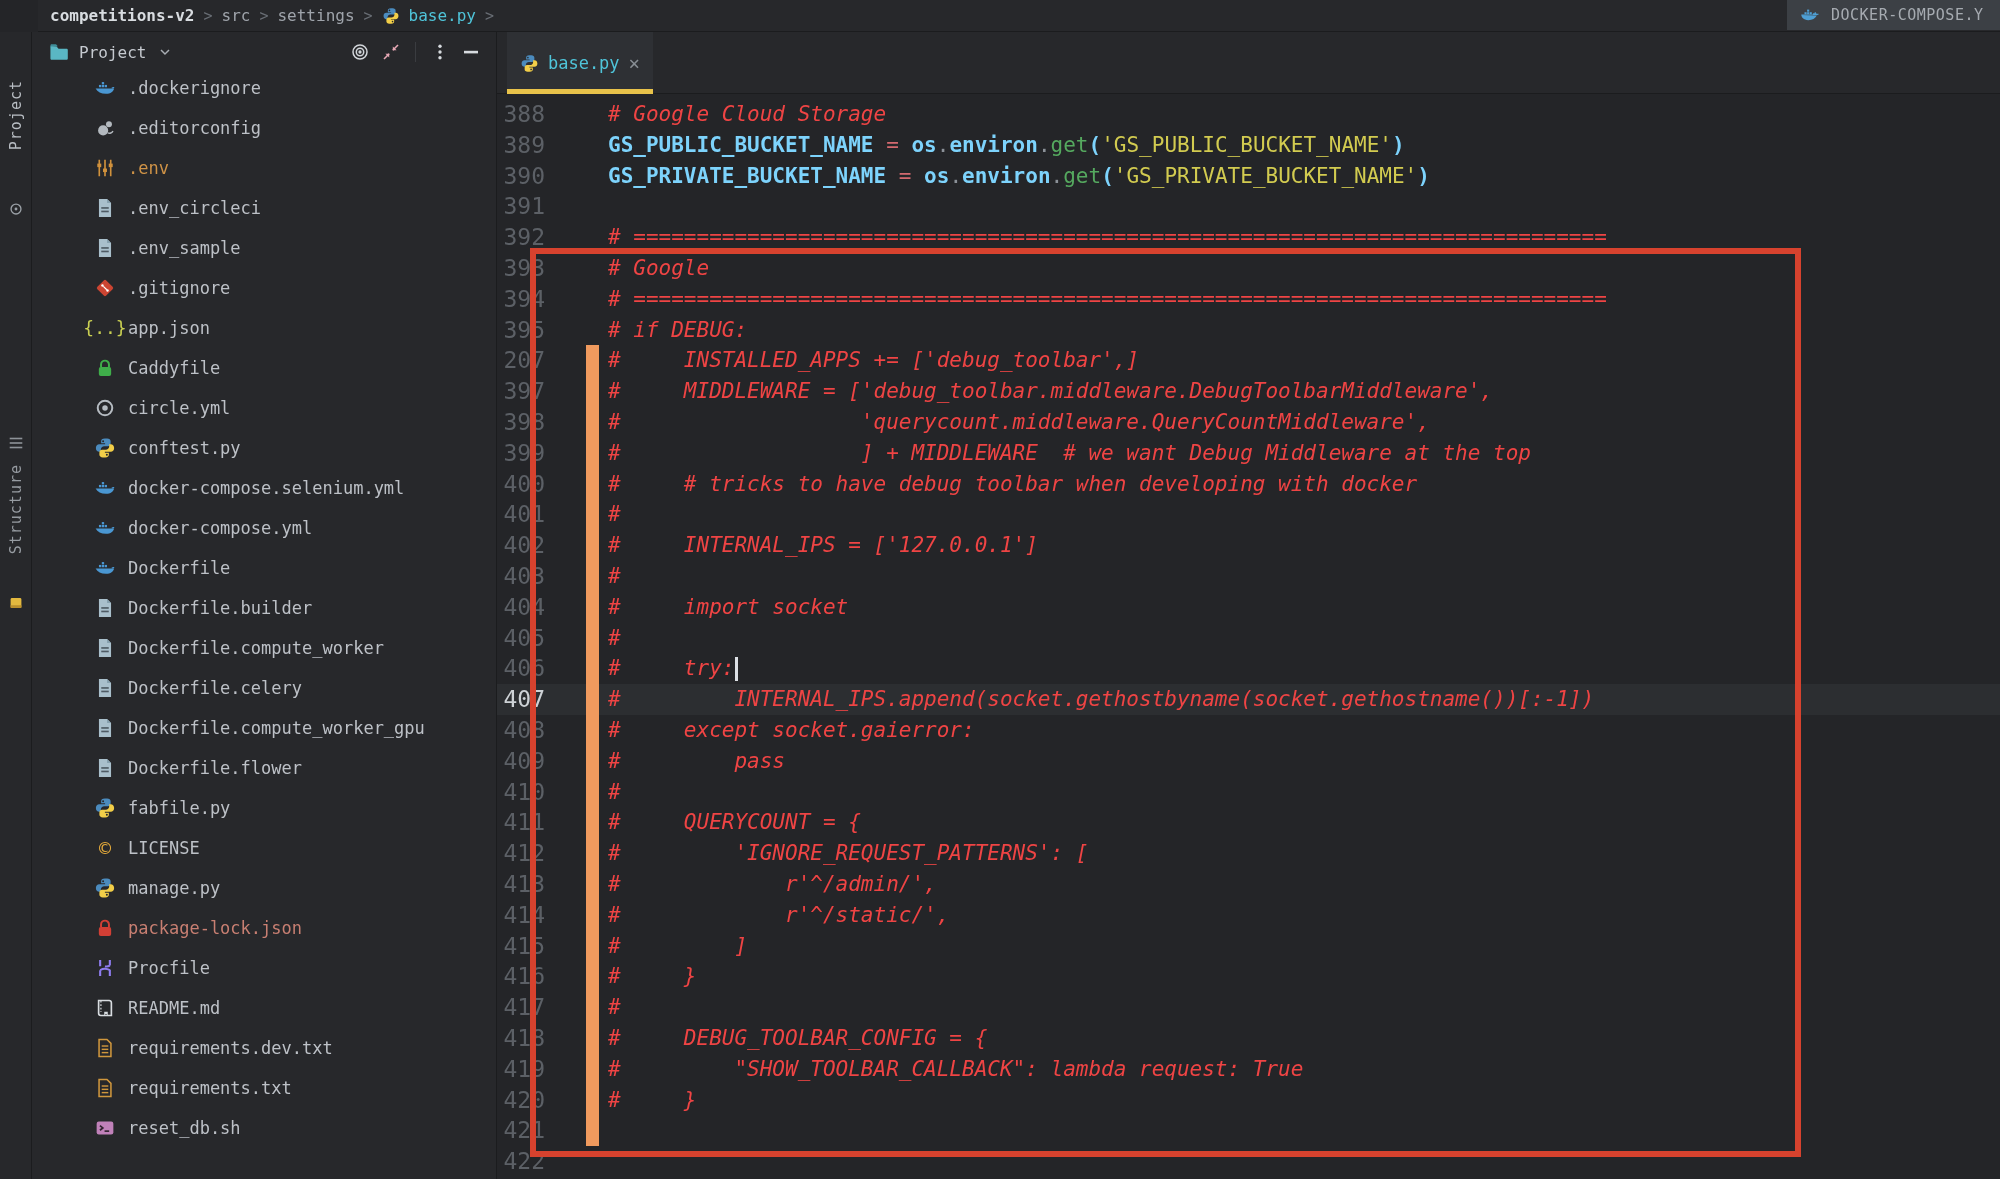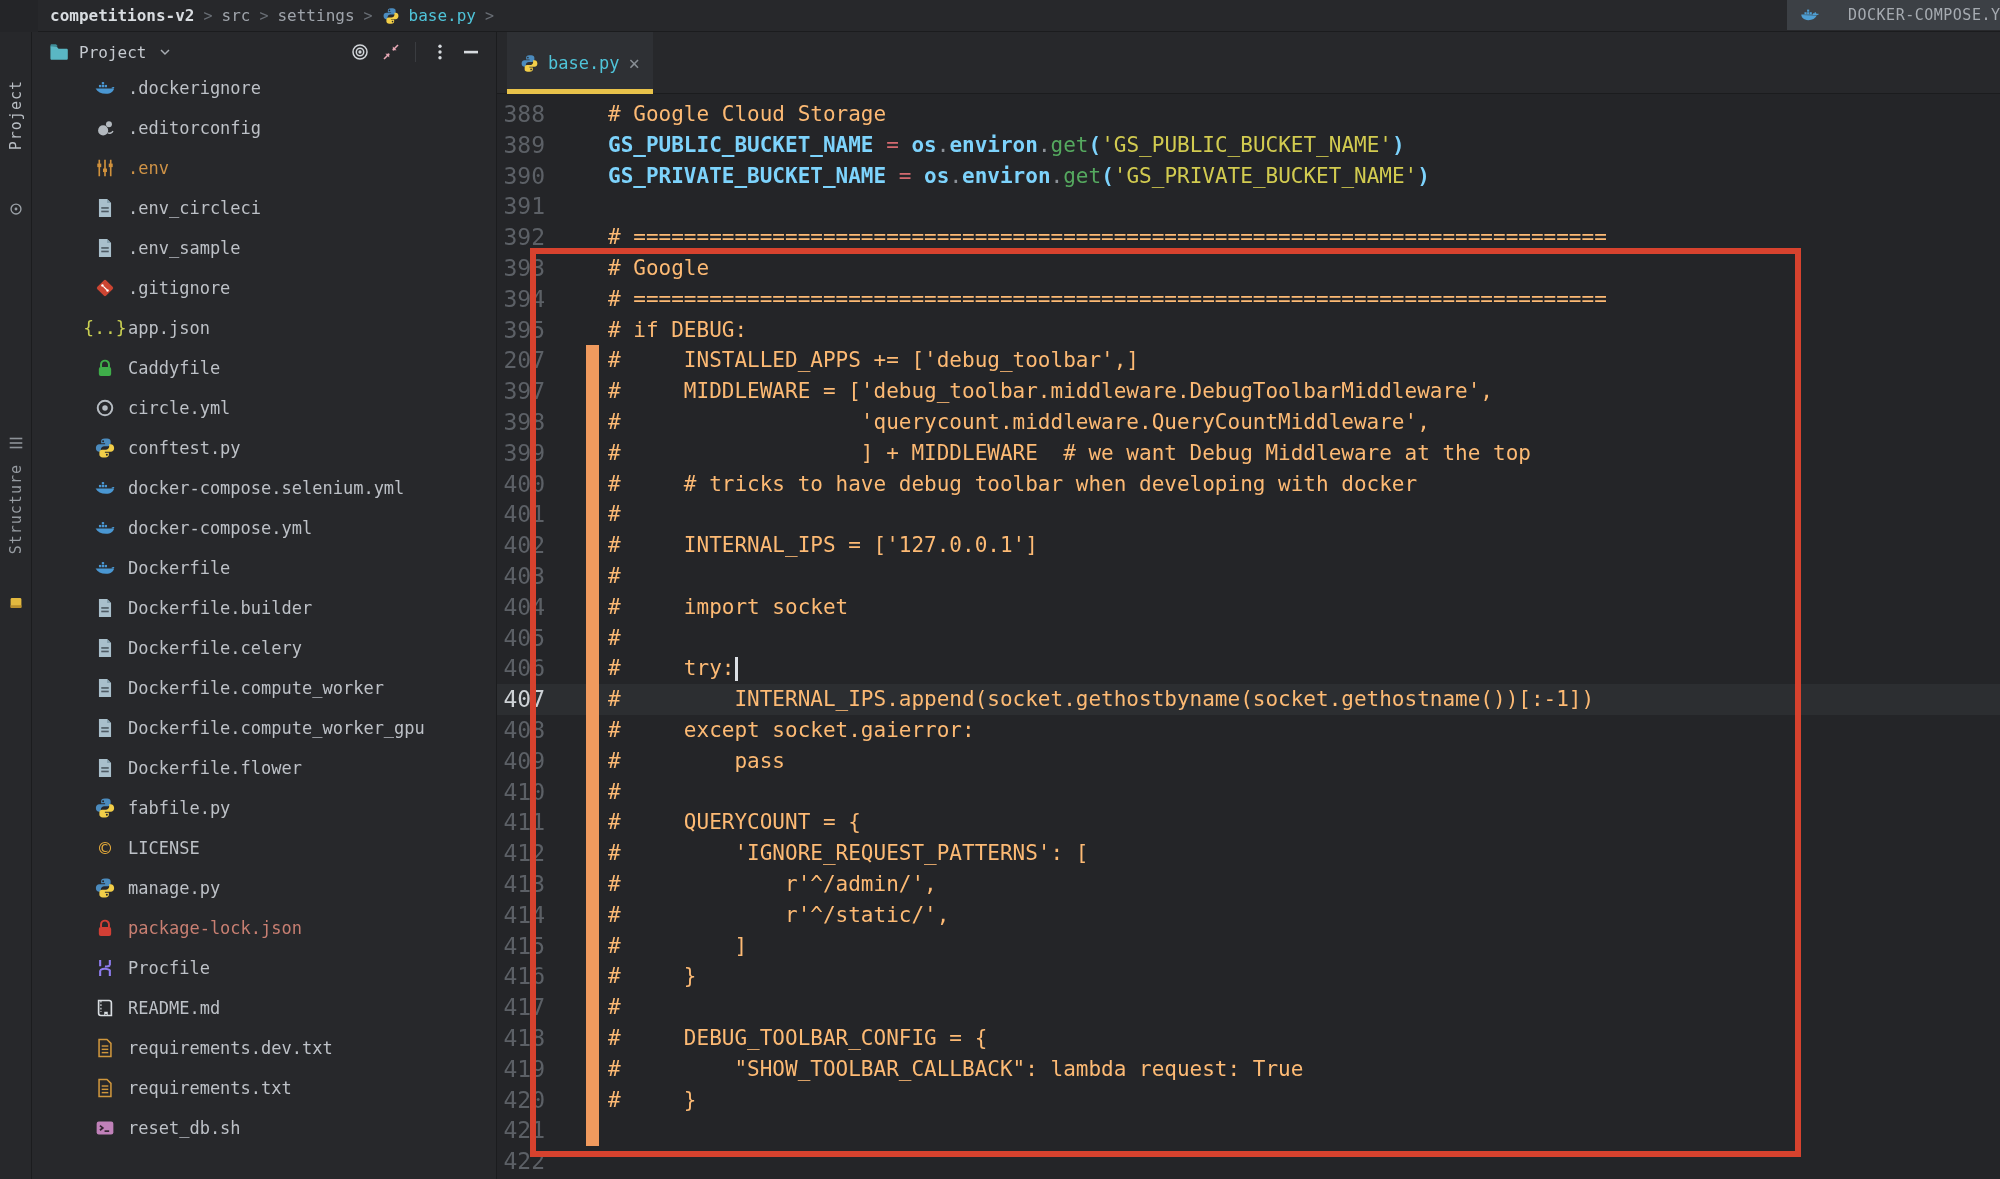--- a/index.html
+++ b/index.html
@@ -12,21 +12,21 @@
             display:flex; align-items:center; padding-left:12px;margin-left:38px; }
   #breadcrumbs { display:flex; align-items:center; gap:9px; font-size:16px; color:#9fa4ab; }
   .crumb { white-space:nowrap; }
   .crumb.root { font-weight:bold; color:#d8dce0; }
   .crumb.file { color:#4fc4d9; }
   .crumb-sep { color:#686d74; font-size:15px; }
   .crumb-ico { width:18px; height:18px; display:inline-flex; }
   .crumb-ico svg { width:100%; height:100%; }
 
   #dockerbox { position:absolute; right:0; top:0; width:213px; height:30px;
-               background:#3c4045; display:flex; align-items:center; gap:28px;
+               background:#3c4045; display:flex; align-items:center; gap:11px;
                padding-left:13px; overflow:hidden; }
   #dockerbox .lbl { color:#a6abb1; font-size:15px; letter-spacing:.5px; white-space:nowrap; }
   #dockerbox .ico { width:20px; height:20px; flex:none; }
 
   
   #leftstrip { position:absolute; left:0; top:32px; width:32px; height:1147px;
                background:#27282b; border-right:1px solid #1b1c1e; }
   .striplabel { position:absolute; left:7px; writing-mode:vertical-rl; transform:rotate(180deg);
                 font-size:15px; color:#b9bec4; letter-spacing:1px; white-space:nowrap; }
   .striplabel.dim { color:#969ba1; }
@@ -64,21 +64,21 @@
   #tab .closex { color:#878d93; font-size:19px; line-height:1; }
 
   #codearea { position:absolute; left:0; top:62px; right:0; bottom:0; overflow:hidden; }
   #activeline { position:absolute; left:0; top:590px; width:100%; height:31px; background:#2c2e31; }
   #gutter { position:absolute; left:0; top:5px; width:51px; text-align:right; }
   .gnum { height:30.8px; line-height:30.8px; font-size:23px; color:#5c6066; padding-right:3px; }
   .gnum.active { color:#ced2d6; }
   #changebar { position:absolute; left:89px; top:251px; width:13px; height:801px; background:#f09a5e; }
   #code { position:absolute; left:111px; top:5px; }
   .cline { height:30.8px; line-height:30.8px; font-size:21px; white-space:pre; }
-  .tk-c { color:#fdba74; }
+  .tk-c { color:#ef4444; font-style:italic; }
   .tk-p { color:#7dd3fc;font-weight:bold; }
   .tk-o { color:#d3696f; }
   .tk-f { color:#55a95f; }
   .tk-s { color:#d2cb50; }
   .tk-d { color:#8b9198; }
   #caret { display:inline-block; width:2.5px; height:24px; background:#dce0e5; vertical-align:middle; margin-left:1px; }
   #redrect { position:absolute; left:33px; top:154px; width:1271px; height:909px;
              border:6px solid #d7422e; z-index:10; pointer-events:none; }
 </style>
 </head>
@@ -340,32 +340,32 @@
       </div>
       <div class="trow">
         <span class="ticon">
           <svg viewBox="0 0 20 20">
             <path fill="#a9bfcb" d="M4.5 1.8h7.4l3.6 3.6v12.8H4.5z"></path>
             <path fill="#86a0ae" d="M11.9 1.8l3.6 3.6h-3.6z"></path>
             <rect x="6.6" y="9.2" width="6.8" height="1.5" fill="#4e5a63"></rect>
             <rect x="6.6" y="12.4" width="6.8" height="1.5" fill="#4e5a63"></rect>
           </svg>
         </span>
+        <span>Dockerfile.compute_worker</span>
+      </div>
+      <div class="trow">
+        <span class="ticon">
+          <svg viewBox="0 0 20 20">
+            <path fill="#a9bfcb" d="M4.5 1.8h7.4l3.6 3.6v12.8H4.5z"></path>
+            <path fill="#86a0ae" d="M11.9 1.8l3.6 3.6h-3.6z"></path>
+            <rect x="6.6" y="9.2" width="6.8" height="1.5" fill="#4e5a63"></rect>
+            <rect x="6.6" y="12.4" width="6.8" height="1.5" fill="#4e5a63"></rect>
+          </svg>
+        </span>
         <span>Dockerfile.celery</span>
-      </div>
-      <div class="trow">
-        <span class="ticon">
-          <svg viewBox="0 0 20 20">
-            <path fill="#a9bfcb" d="M4.5 1.8h7.4l3.6 3.6v12.8H4.5z"></path>
-            <path fill="#86a0ae" d="M11.9 1.8l3.6 3.6h-3.6z"></path>
-            <rect x="6.6" y="9.2" width="6.8" height="1.5" fill="#4e5a63"></rect>
-            <rect x="6.6" y="12.4" width="6.8" height="1.5" fill="#4e5a63"></rect>
-          </svg>
-        </span>
-        <span>Dockerfile.compute_worker</span>
       </div>
       <div class="trow">
         <span class="ticon">
           <svg viewBox="0 0 20 20">
             <path fill="#a9bfcb" d="M4.5 1.8h7.4l3.6 3.6v12.8H4.5z"></path>
             <path fill="#86a0ae" d="M11.9 1.8l3.6 3.6h-3.6z"></path>
             <rect x="6.6" y="9.2" width="6.8" height="1.5" fill="#4e5a63"></rect>
             <rect x="6.6" y="12.4" width="6.8" height="1.5" fill="#4e5a63"></rect>
           </svg>
         </span>

